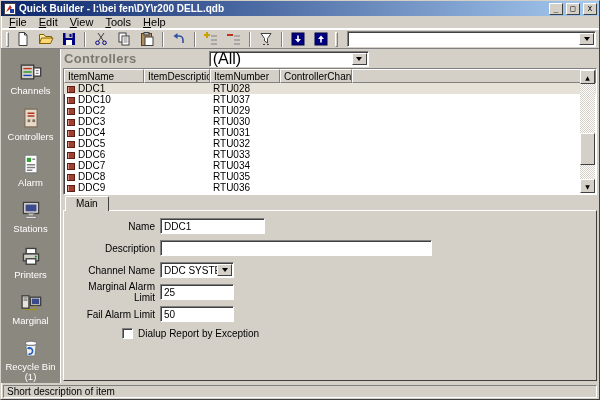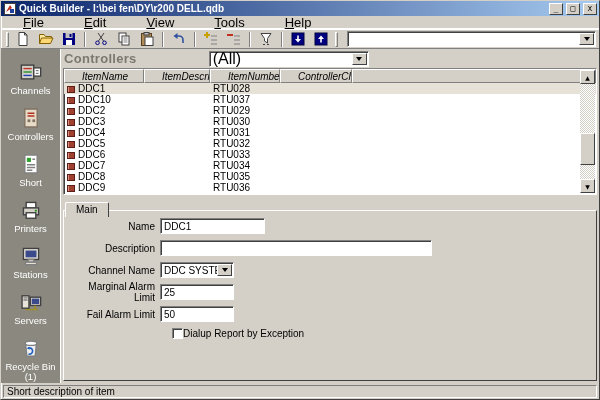--- a/index.html
+++ b/index.html
@@ -13,21 +13,21 @@
   
   .titlebar { height:15px; flex:0 0 15px; display:flex; align-items:center; gap:3px;
     background:linear-gradient(to right,#0a246a,#a6caf0); padding:1px 2px 1px 3px; }
   .titlebar .ttext { flex:1; color:#fff; font-weight:bold; font-size:10px; white-space:nowrap; overflow:hidden; }
   .winbtn { width:14px; height:12px; background:#d4d0c8; display:flex; align-items:center; justify-content:center;
     font-size:8px; font-family:"DejaVu Sans Mono",monospace; line-height:1; color:#000;
     border-top:1px solid #fff; border-left:1px solid #fff; border-right:1px solid #404040; border-bottom:1px solid #404040; }
 
   
   .menubar { height:13px; flex:0 0 13px; display:flex; align-items:center; padding-left:2px; border-bottom:1px solid #fff; }
-  .menu-item { display:inline-block; padding:0 20px; font-size:13px; line-height:13px; }
+  .menu-item { display:inline-block; padding:0 6px; font-size:11px; line-height:13px; }
   .menu-item::first-letter { text-decoration:underline; }
 
   
   .toolbar { height:20px; flex:0 0 20px; display:flex; align-items:center; gap:1px;
     border-top:1px solid #fff; border-bottom:1px solid #808080; padding:0 3px; }
   .grip { width:3px; height:15px; margin:0 2px; border-left:1px solid #fff; border-top:1px solid #fff;
     border-right:1px solid #808080; border-bottom:1px solid #808080; }
   .tb-btn { width:22px; height:18px; display:flex; align-items:center; justify-content:center; background:transparent; border:1px solid transparent; }
   .tb-sep { width:1px; height:15px; margin:0 3px; border-left:1px solid #808080; border-right:1px solid #fff; }
   .tb-combo { flex:1; height:16px; margin-left:6px; background:#fff; display:flex; align-items:center;
@@ -54,22 +54,22 @@
   .filter-combo { width:160px; height:16px; margin-left:72px; background:#fff; display:flex; align-items:center;
     border-top:1px solid #808080; border-left:1px solid #808080; border-right:1px solid #fff; border-bottom:1px solid #fff;
     box-shadow: inset 1px 1px 0 #404040; font-size:16px; }
   .filter-combo .cval { flex:1; padding-left:3px; }
 
   
   .listview { height:127px; flex:0 0 127px; margin:0 2px; background:#fff; position:relative;
     border-top:1px solid #808080; border-left:1px solid #808080; border-right:1px solid #fff; border-bottom:1px solid #fff;
     box-shadow: inset 1px 1px 0 #404040; overflow:hidden; font-size:10px; }
   .lheader { display:flex; height:14px; background:#d4d0c8; }
-  .hcell { padding:1px 17px; border-top:1px solid #fff; border-left:1px solid #fff; border-right:1px solid #808080; border-bottom:1px solid #808080;
-    white-space:nowrap; overflow:hidden; color:#000;font-style:italic; }
+  .hcell { padding:1px 3px; border-top:1px solid #fff; border-left:1px solid #fff; border-right:1px solid #808080; border-bottom:1px solid #808080;
+    white-space:nowrap; overflow:hidden; color:#000; }
   .c1 { width:80px; flex:0 0 80px; } .c2 { width:66px; flex:0 0 66px; } .c3 { width:70px; flex:0 0 70px; } .c4 { width:72px; flex:0 0 72px; }
   .c5 { flex:1; }
   .lrow { display:flex; height:11px; align-items:center; }
   .lrow.selected { background:#e6e2d8; }
   .lcell { padding:0 3px; white-space:nowrap; overflow:hidden; }
   .row-icon { display:inline-block; width:8px; height:7px; margin-right:3px; background:#a04030;
     border:1px solid #5a2018; box-shadow: inset 1px 0 0 #d89080; vertical-align:-1px; }
 
   
   .vscroll { position:absolute; top:1px; right:1px; bottom:1px; width:15px; background:#f0eee8;
@@ -78,35 +78,35 @@
   .sb-btn { position:absolute; left:0; width:15px; height:14px; background:#d4d0c8; display:flex; align-items:center; justify-content:center;
     border-top:1px solid #fff; border-left:1px solid #fff; border-right:1px solid #404040; border-bottom:1px solid #404040; font-size:6px; color:#000;
     font-family:"DejaVu Sans",sans-serif; }
   .sb-up { top:0; } .sb-down { bottom:0; }
   .sb-thumb { position:absolute; left:0; width:15px; top:63px; height:32px; background:#d4d0c8;
     border-top:1px solid #fff; border-left:1px solid #fff; border-right:1px solid #404040; border-bottom:1px solid #404040; }
 
   
   .form-panel { flex:1; margin:0 2px; position:relative; font-size:10px; }
   .tabs { height:15px; display:flex; padding-left:2px; }
-  .tab { padding:1px 10px 0 10px; background:#d4d0c8; position:relative; top:7px; z-index:2;
+  .tab { padding:1px 10px 0 10px; background:#d4d0c8; position:relative; top:1px; z-index:2;
     border-top:1px solid #fff; border-left:1px solid #fff; border-right:1px solid #404040; border-bottom:none;
     border-radius:2px 2px 0 0; font-size:10px; }
   .tab-body { position:absolute; top:15px; left:0; right:0; bottom:2px;
     border-top:1px solid #fff; border-left:1px solid #fff; border-right:1px solid #404040; border-bottom:1px solid #404040;
     padding-top:7px;padding-left:8px; }
   .frow { display:flex; align-items:center; margin:0 0 6px 0; height:16px; }
   .flabel { width:88px; flex:0 0 88px; text-align:right; padding-right:5px; color:#000; }
   .field { height:16px; background:#fff; display:flex; align-items:center;
     border-top:1px solid #808080; border-left:1px solid #808080; border-right:1px solid #fff; border-bottom:1px solid #fff;
     box-shadow: inset 1px 1px 0 #404040; }
   .field input { border:none; outline:none; background:transparent; width:100%; height:12px; font:inherit; padding-left:3px; }
   .w-name { width:105px; } .w-desc { width:272px; } .w-small { width:74px; }
   .note { margin:8px 0 3px 90px; max-width:252px; line-height:12px; color:#000; }
-  .cbrow { display:flex; align-items:center; margin-left:100px; margin-top:3px; }
+  .cbrow { display:flex; align-items:center; margin-left:50px; margin-top:3px; gap:5px; }
   .cbox { width:11px; height:11px; background:#fff;
     border-top:1px solid #808080; border-left:1px solid #808080; border-right:1px solid #fff; border-bottom:1px solid #fff;
     box-shadow: inset 1px 1px 0 #404040; }
 
   
   .statusbar { height:16px; flex:0 0 16px; display:flex; align-items:center; padding:1px 2px; }
   .status-pane { flex:1; height:13px; display:flex; align-items:center; padding-left:3px; font-size:10px;
     border-top:1px solid #808080; border-left:1px solid #808080; border-right:1px solid #fff; border-bottom:1px solid #fff; }
 </style>
 </head>
@@ -257,55 +257,55 @@
         <span class="slabel">Controllers</span>
       </div>
       <div class="side-item">
         <span class="icon">
           <svg width="24" height="22" viewBox="0 0 16 16">
               <rect x="3.5" y="1.5" width="9" height="13" fill="#fff" stroke="#808080"></rect>
               <rect x="5" y="3.5" width="3" height="3" fill="#30a030"></rect>
               <path d="M9 4.5 H11 M5 8.5 H11 M5 10.5 H11 M5 12.5 H9" stroke="#808080"></path>
             </svg>
         </span>
-        <span class="slabel">Short</span>
+        <span class="slabel">Alarm</span>
+      </div>
+      <div class="side-item">
+        <span class="icon">
+          <svg width="24" height="22" viewBox="0 0 16 16">
+              <rect x="2.5" y="2.5" width="11" height="8" fill="#e8e4da" stroke="#404040"></rect>
+              <rect x="4" y="4" width="8" height="5" fill="#3a4a8a"></rect>
+              <rect x="6" y="10.5" width="4" height="2" fill="#d4d0c8" stroke="#808080"></rect>
+              <rect x="4" y="12.5" width="8" height="1.8" fill="#e8e4da" stroke="#808080"></rect>
+            </svg>
+        </span>
+        <span class="slabel">Stations</span>
       </div>
       <div class="side-item">
         <span class="icon">
           <svg width="24" height="22" viewBox="0 0 16 16">
               <rect x="4.5" y="2.5" width="7" height="4" fill="#fff" stroke="#404040"></rect>
               <rect x="2.5" y="6.5" width="11" height="5" fill="#d4d0c8" stroke="#404040"></rect>
               <circle cx="11.5" cy="8.5" r="0.8" fill="#209020"></circle>
               <rect x="4.5" y="10" width="7" height="4" fill="#fff" stroke="#404040"></rect>
             </svg>
         </span>
         <span class="slabel">Printers</span>
-      </div>
-      <div class="side-item">
-        <span class="icon">
-          <svg width="24" height="22" viewBox="0 0 16 16">
-              <rect x="2.5" y="2.5" width="11" height="8" fill="#e8e4da" stroke="#404040"></rect>
-              <rect x="4" y="4" width="8" height="5" fill="#3a4a8a"></rect>
-              <rect x="6" y="10.5" width="4" height="2" fill="#d4d0c8" stroke="#808080"></rect>
-              <rect x="4" y="12.5" width="8" height="1.8" fill="#e8e4da" stroke="#808080"></rect>
-            </svg>
-        </span>
-        <span class="slabel">Stations</span>
       </div>
       <div class="side-item">
         <span class="icon">
           <svg width="24" height="22" viewBox="0 0 16 16">
               <rect x="1.5" y="3.5" width="5" height="9" fill="#e8e4da" stroke="#404040"></rect>
               <path d="M2.5 5 H5.5 M2.5 6.5 H5.5" stroke="#808080"></path>
               <rect x="7.5" y="4.5" width="7.5" height="6" fill="#e8e4da" stroke="#404040"></rect>
               <rect x="8.5" y="5.5" width="5.5" height="4" fill="#3a4a8a"></rect>
               <path d="M4 13.5 H13 M11 10.5 V13.5" stroke="#a09020"></path>
             </svg>
         </span>
-        <span class="slabel">Servers</span>
+        <span class="slabel">Marginal</span>
       </div>
       <div class="side-item">
         <span class="icon">
           <svg width="24" height="22" viewBox="0 0 16 16">
               <path d="M4 4.5 L5 14 H11 L12 4.5" fill="#eeeeee" stroke="#808080"></path>
               <ellipse cx="8" cy="4.5" rx="4.2" ry="1.6" fill="#fff" stroke="#808080"></ellipse>
               <path d="M6.2 8 a2.3 2.3 0 1 1 0 4.4" fill="none" stroke="#2060c0" stroke-width="1.2"></path>
               <path d="M6.8 7 L4.8 8.2 L7 9.3 Z" fill="#2060c0"></path>
             </svg>
         </span>

